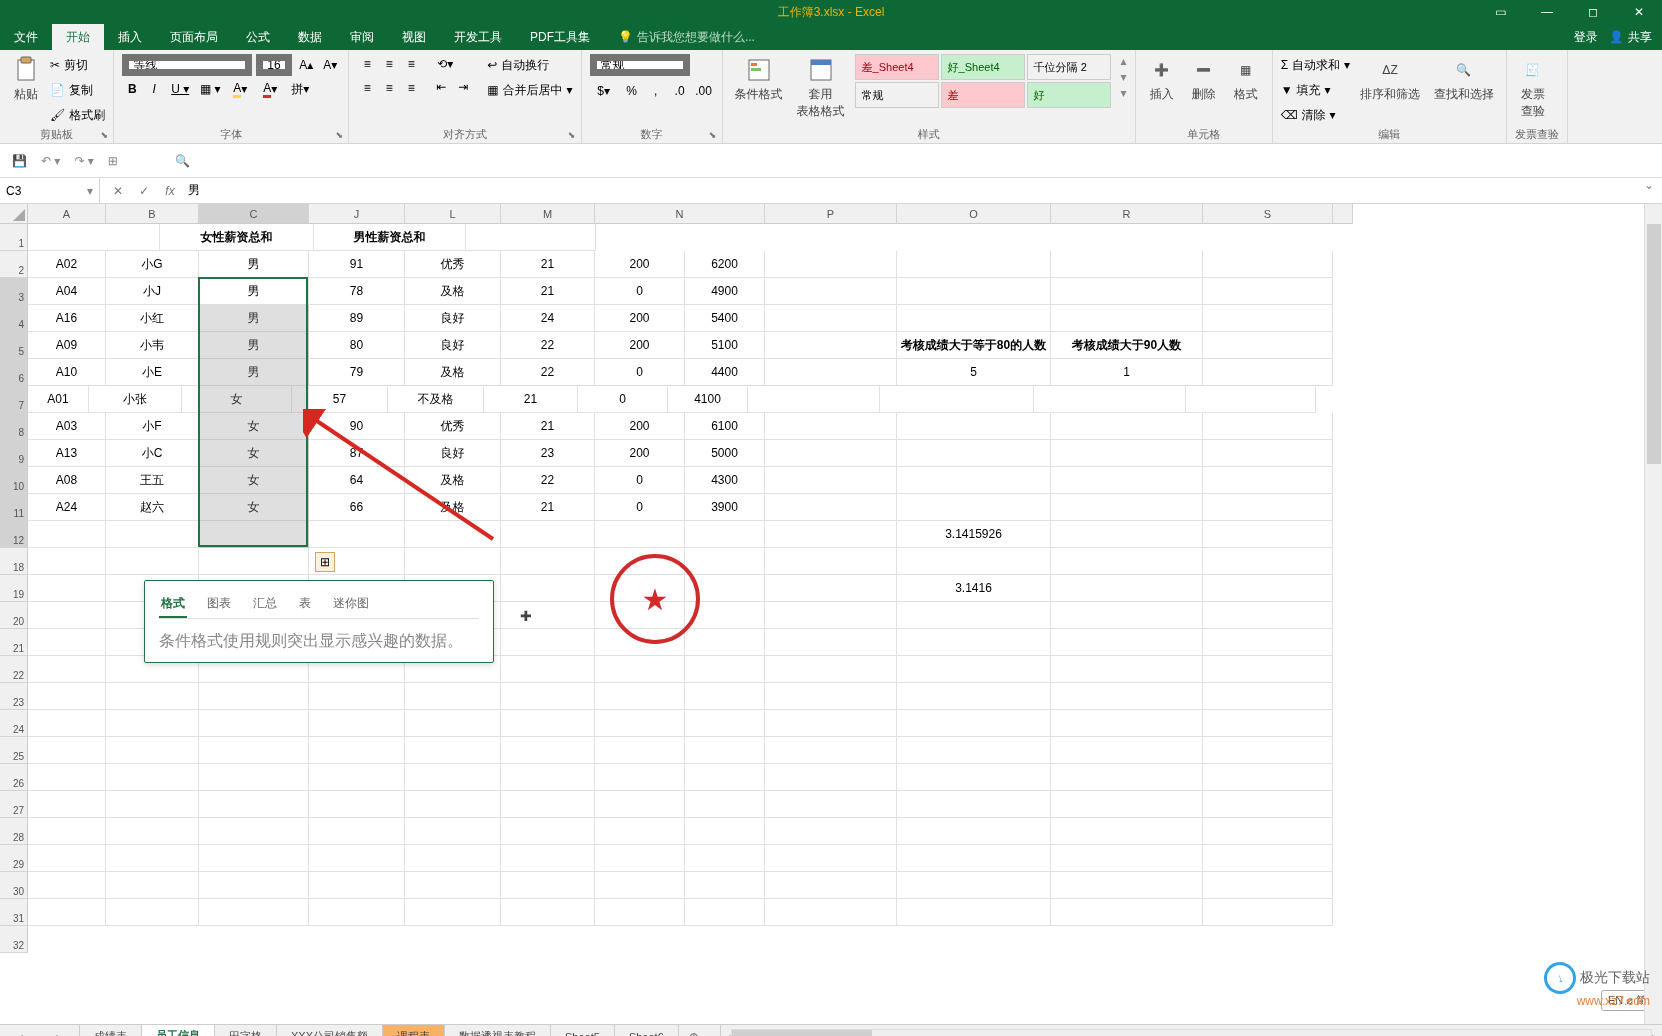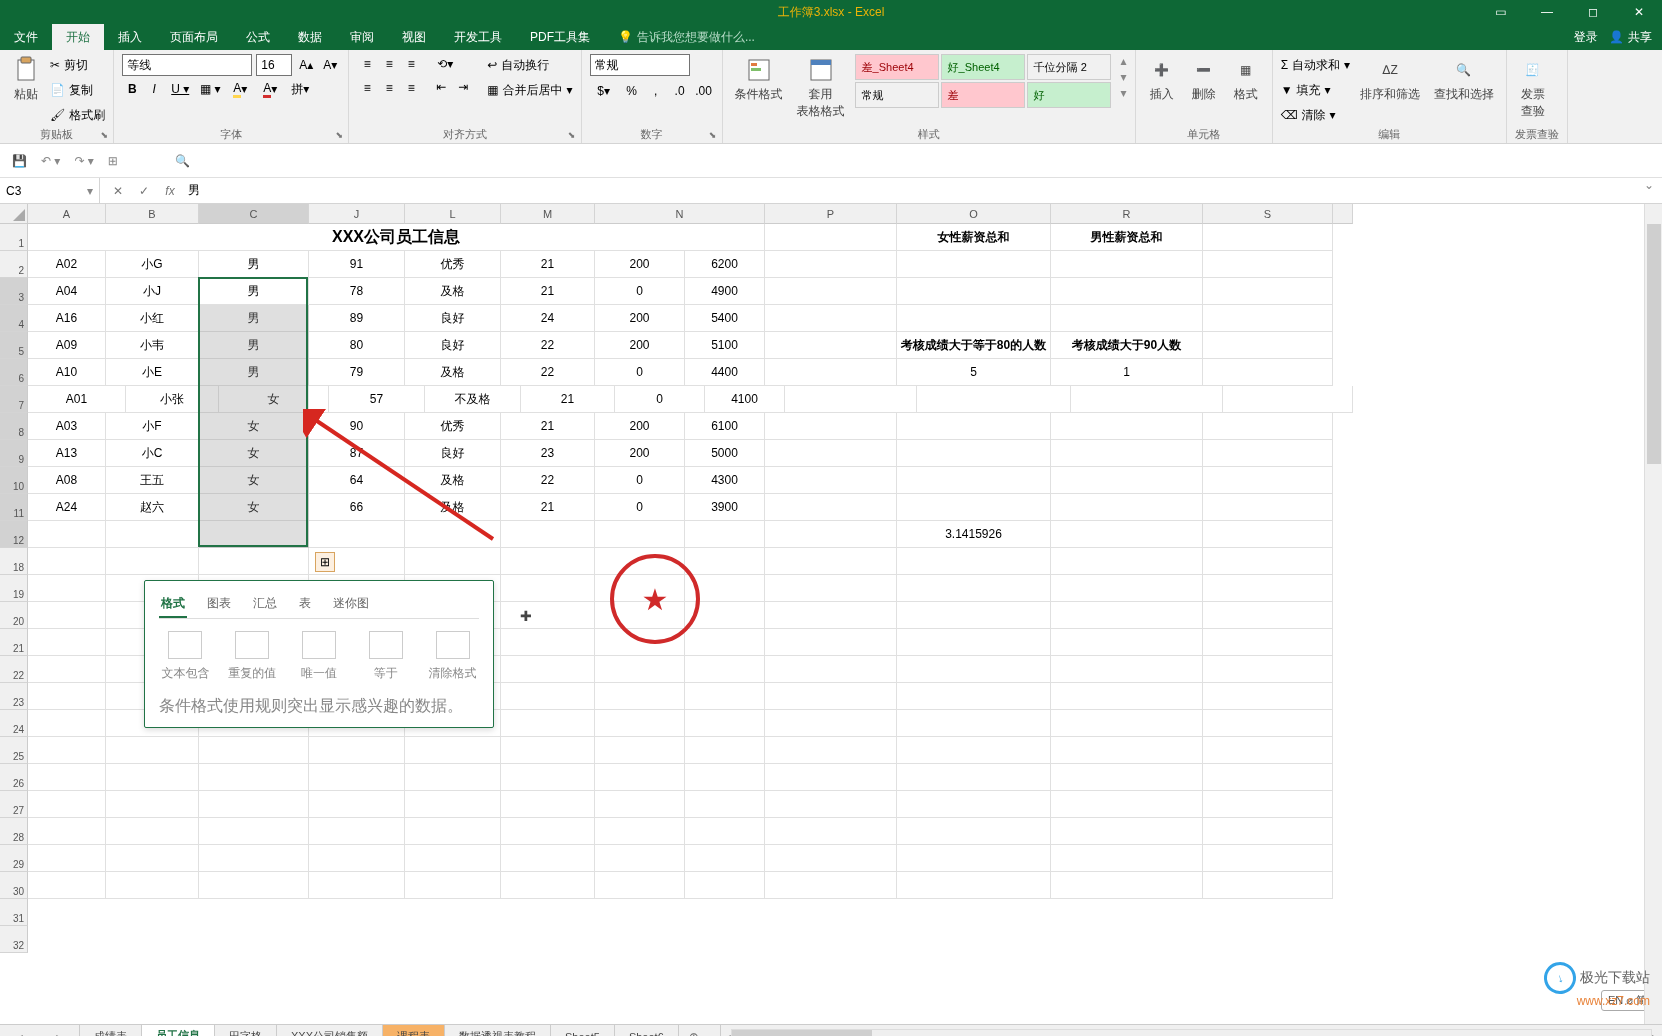--- a/index.html
+++ b/index.html
@@ -15,21 +15,21 @@
 .ribbon-right{margin-left:auto;display:flex;align-items:center;gap:12px;padding-right:10px}
 .ribbon{background:#f1f1f1;border-bottom:1px solid #d4d4d4;display:flex;height:94px}
 .group{border-right:1px solid #d9d9d9;padding:4px 8px 2px 8px;display:flex;flex-direction:column;justify-content:space-between;position:relative}
 .group-label{text-align:center;color:#666;font-size:11px;height:14px}
 .group-body{display:flex;align-items:flex-start;gap:6px;flex:1}
 .dlg-launcher{position:absolute;bottom:2px;right:3px;width:12px;height:12px;font-size:9px;color:#777;display:flex;align-items:center;justify-content:center}
 .btn{display:flex;flex-direction:column;align-items:center;gap:2px;padding:2px 4px;color:#444}
 .btn-lg .ico{width:28px;height:28px}
 .ico{display:flex;align-items:center;justify-content:center}
 .small-row{display:flex;align-items:center;gap:4px;height:22px}
-select,.combo{height:22px;border:1px solid #737373;background:#fff;font-size:12px;padding:0 4px}
+select,.combo{height:22px;border:7px solid #737373;background:#fff;font-size:12px;padding:0 4px}
 .font-controls{display:flex;flex-direction:column;gap:3px}
 .font-format-row{display:flex;gap:2px}
 .fmt-btn{width:20px;height:20px;display:flex;align-items:center;justify-content:center;border-radius:2px}
 .fmt-btn.dd{width:28px}
 .align-grid{display:grid;grid-template-columns:repeat(3,20px);grid-template-rows:repeat(2,22px);gap:2px}
 .styles-well{display:flex;flex-direction:column;gap:2px;width:258px}
 .styles-row{display:flex;gap:2px}
 .cell-style{width:84px;height:26px;border:1px solid #ccc;display:flex;align-items:center;padding:0 6px;font-size:11px}
 .qat{height:34px;background:#fff;border-bottom:1px solid #e0e0e0;display:flex;align-items:center;gap:14px;padding:0 12px}
 .formula-bar{height:26px;border-bottom:1px solid #d4d4d4;display:flex;align-items:flex-start}
@@ -351,21 +351,20 @@
       <div class="row-h" style="height:27px">26</div>
       <div class="row-h" style="height:27px">27</div>
       <div class="row-h" style="height:27px">28</div>
       <div class="row-h" style="height:27px">29</div>
       <div class="row-h" style="height:27px">30</div>
       <div class="row-h" style="height:27px">31</div>
       <div class="row-h" style="height:27px">32</div>
     </div>
     <div class="cells">
       <div class="cell-row">
-        <div class="cell hdr" style="width:737px;height:27px;font-size:16px;font-weight:bold">XXX公司员工信息</div>
         <div class="cell " style="width:132px;height:27px"></div>
         <div class="cell hdr" style="width:154px;height:27px">女性薪资总和</div>
         <div class="cell hdr" style="width:152px;height:27px">男性薪资总和</div>
         <div class="cell " style="width:130px;height:27px"></div>
       </div>
       <div class="cell-row">
         <div class="cell " style="width:78px;height:27px">A02</div>
         <div class="cell " style="width:93px;height:27px">小G</div>
         <div class="cell " style="width:110px;height:27px">男</div>
         <div class="cell " style="width:96px;height:27px">91</div>
@@ -428,21 +427,21 @@
         <div class="cell " style="width:96px;height:27px">及格</div>
         <div class="cell " style="width:94px;height:27px">22</div>
         <div class="cell" style="width:90px;height:27px">0</div>
         <div class="cell" style="width:80px;height:27px">4400</div>
         <div class="cell " style="width:132px;height:27px"></div>
         <div class="cell " style="width:154px;height:27px">5</div>
         <div class="cell " style="width:152px;height:27px">1</div>
         <div class="cell " style="width:130px;height:27px"></div>
       </div>
       <div class="cell-row">
-        <div class="cell " style="width:98px;height:27px">A01</div>
+        <div class="cell " style="width:61px;height:27px">A01</div>
         <div class="cell " style="width:93px;height:27px">小张</div>
         <div class="cell " style="width:110px;height:27px">女</div>
         <div class="cell " style="width:96px;height:27px">57</div>
         <div class="cell " style="width:96px;height:27px">不及格</div>
         <div class="cell " style="width:94px;height:27px">21</div>
         <div class="cell" style="width:90px;height:27px">0</div>
         <div class="cell" style="width:80px;height:27px">4100</div>
         <div class="cell " style="width:132px;height:27px"></div>
         <div class="cell " style="width:154px;height:27px"></div>
         <div class="cell " style="width:152px;height:27px"></div>
@@ -522,20 +521,34 @@
         <div class="cell " style="width:78px;height:27px"></div>
         <div class="cell " style="width:93px;height:27px"></div>
         <div class="cell " style="width:110px;height:27px"></div>
         <div class="cell " style="width:96px;height:27px"></div>
         <div class="cell " style="width:96px;height:27px"></div>
         <div class="cell " style="width:94px;height:27px"></div>
         <div class="cell" style="width:90px;height:27px"></div>
         <div class="cell" style="width:80px;height:27px"></div>
         <div class="cell " style="width:132px;height:27px"></div>
         <div class="cell " style="width:154px;height:27px"></div>
+        <div class="cell " style="width:152px;height:27px"></div>
+        <div class="cell " style="width:130px;height:27px"></div>
+      </div>
+      <div class="cell-row">
+        <div class="cell " style="width:78px;height:27px"></div>
+        <div class="cell " style="width:93px;height:27px"></div>
+        <div class="cell " style="width:110px;height:27px"></div>
+        <div class="cell " style="width:96px;height:27px"></div>
+        <div class="cell " style="width:96px;height:27px"></div>
+        <div class="cell " style="width:94px;height:27px"></div>
+        <div class="cell" style="width:90px;height:27px"></div>
+        <div class="cell" style="width:80px;height:27px"></div>
+        <div class="cell " style="width:132px;height:27px"></div>
+        <div class="cell " style="width:154px;height:27px">3.1416</div>
         <div class="cell " style="width:152px;height:27px"></div>
         <div class="cell " style="width:130px;height:27px"></div>
       </div>
       <div class="cell-row">
         <div class="cell " style="width:78px;height:27px"></div>
         <div class="cell " style="width:93px;height:27px"></div>
         <div class="cell " style="width:110px;height:27px"></div>
         <div class="cell " style="width:96px;height:27px"></div>
         <div class="cell " style="width:96px;height:27px"></div>
         <div class="cell " style="width:94px;height:27px"></div>
@@ -704,42 +717,20 @@
     <div class="sel-fill" style="left:199px;top:101px;width:110px;height:243px"></div>
     <div class="selection" style="left:198px;top:73px;width:110px;height:270px"></div>
     <div class="quick-analysis" style="left:315px;top:348px">⊞</div>
     <div class="popup" style="left:144px;top:376px">
       <div class="popup-tabs">
         <span class="popup-tab active">格式</span>
         <span class="popup-tab">图表</span>
         <span class="popup-tab">汇总</span>
         <span class="popup-tab">表</span>
         <span class="popup-tab">迷你图</span>
-      </div>
-      <div class="popup-items">
-        <div class="popup-item">
-          <div class="pic"></div>
-          <span>文本包含</span>
-        </div>
-        <div class="popup-item">
-          <div class="pic"></div>
-          <span>重复的值</span>
-        </div>
-        <div class="popup-item">
-          <div class="pic"></div>
-          <span>唯一值</span>
-        </div>
-        <div class="popup-item">
-          <div class="pic"></div>
-          <span>等于</span>
-        </div>
-        <div class="popup-item">
-          <div class="pic"></div>
-          <span>清除格式</span>
-        </div>
       </div>
       <div class="popup-desc">条件格式使用规则突出显示感兴趣的数据。</div>
     </div>
     <svg class="arrow" style="left:303px;top:205px" width="200" height="140">
       <defs>
         <marker id="ah" markerWidth="12" markerHeight="12" refX="2" refY="5" orient="auto">
           <path d="M0,0 L10,5 L0,10 z" fill="#d62720"></path>
         </marker>
       </defs>
       <line x1="190" y1="130" x2="8" y2="8" stroke="#d62720" stroke-width="4" marker-end="url(#ah)"></line>

